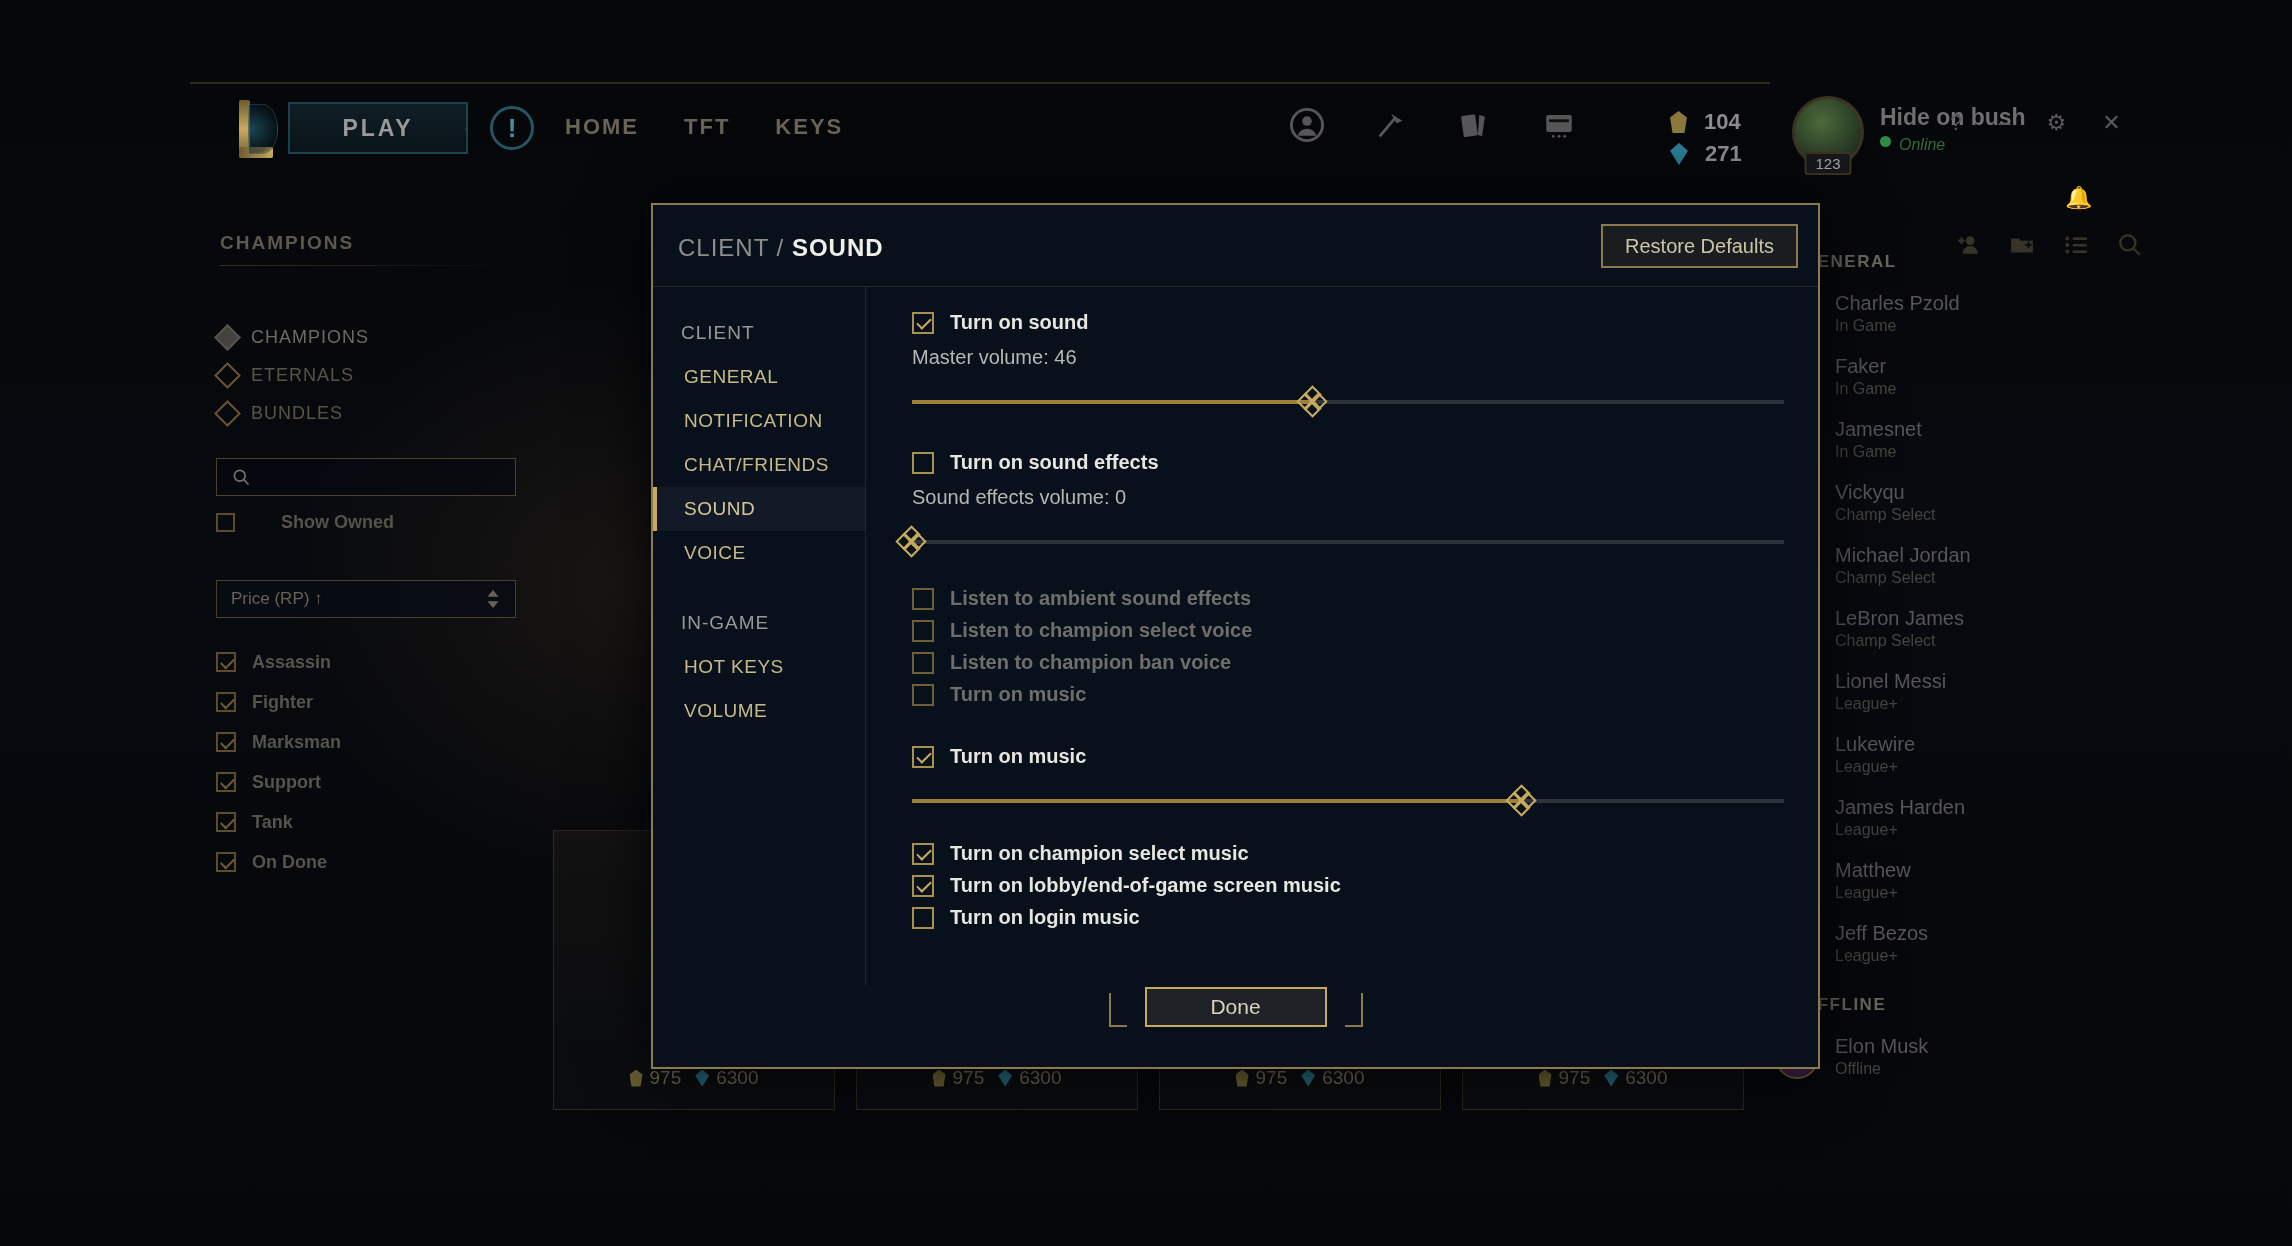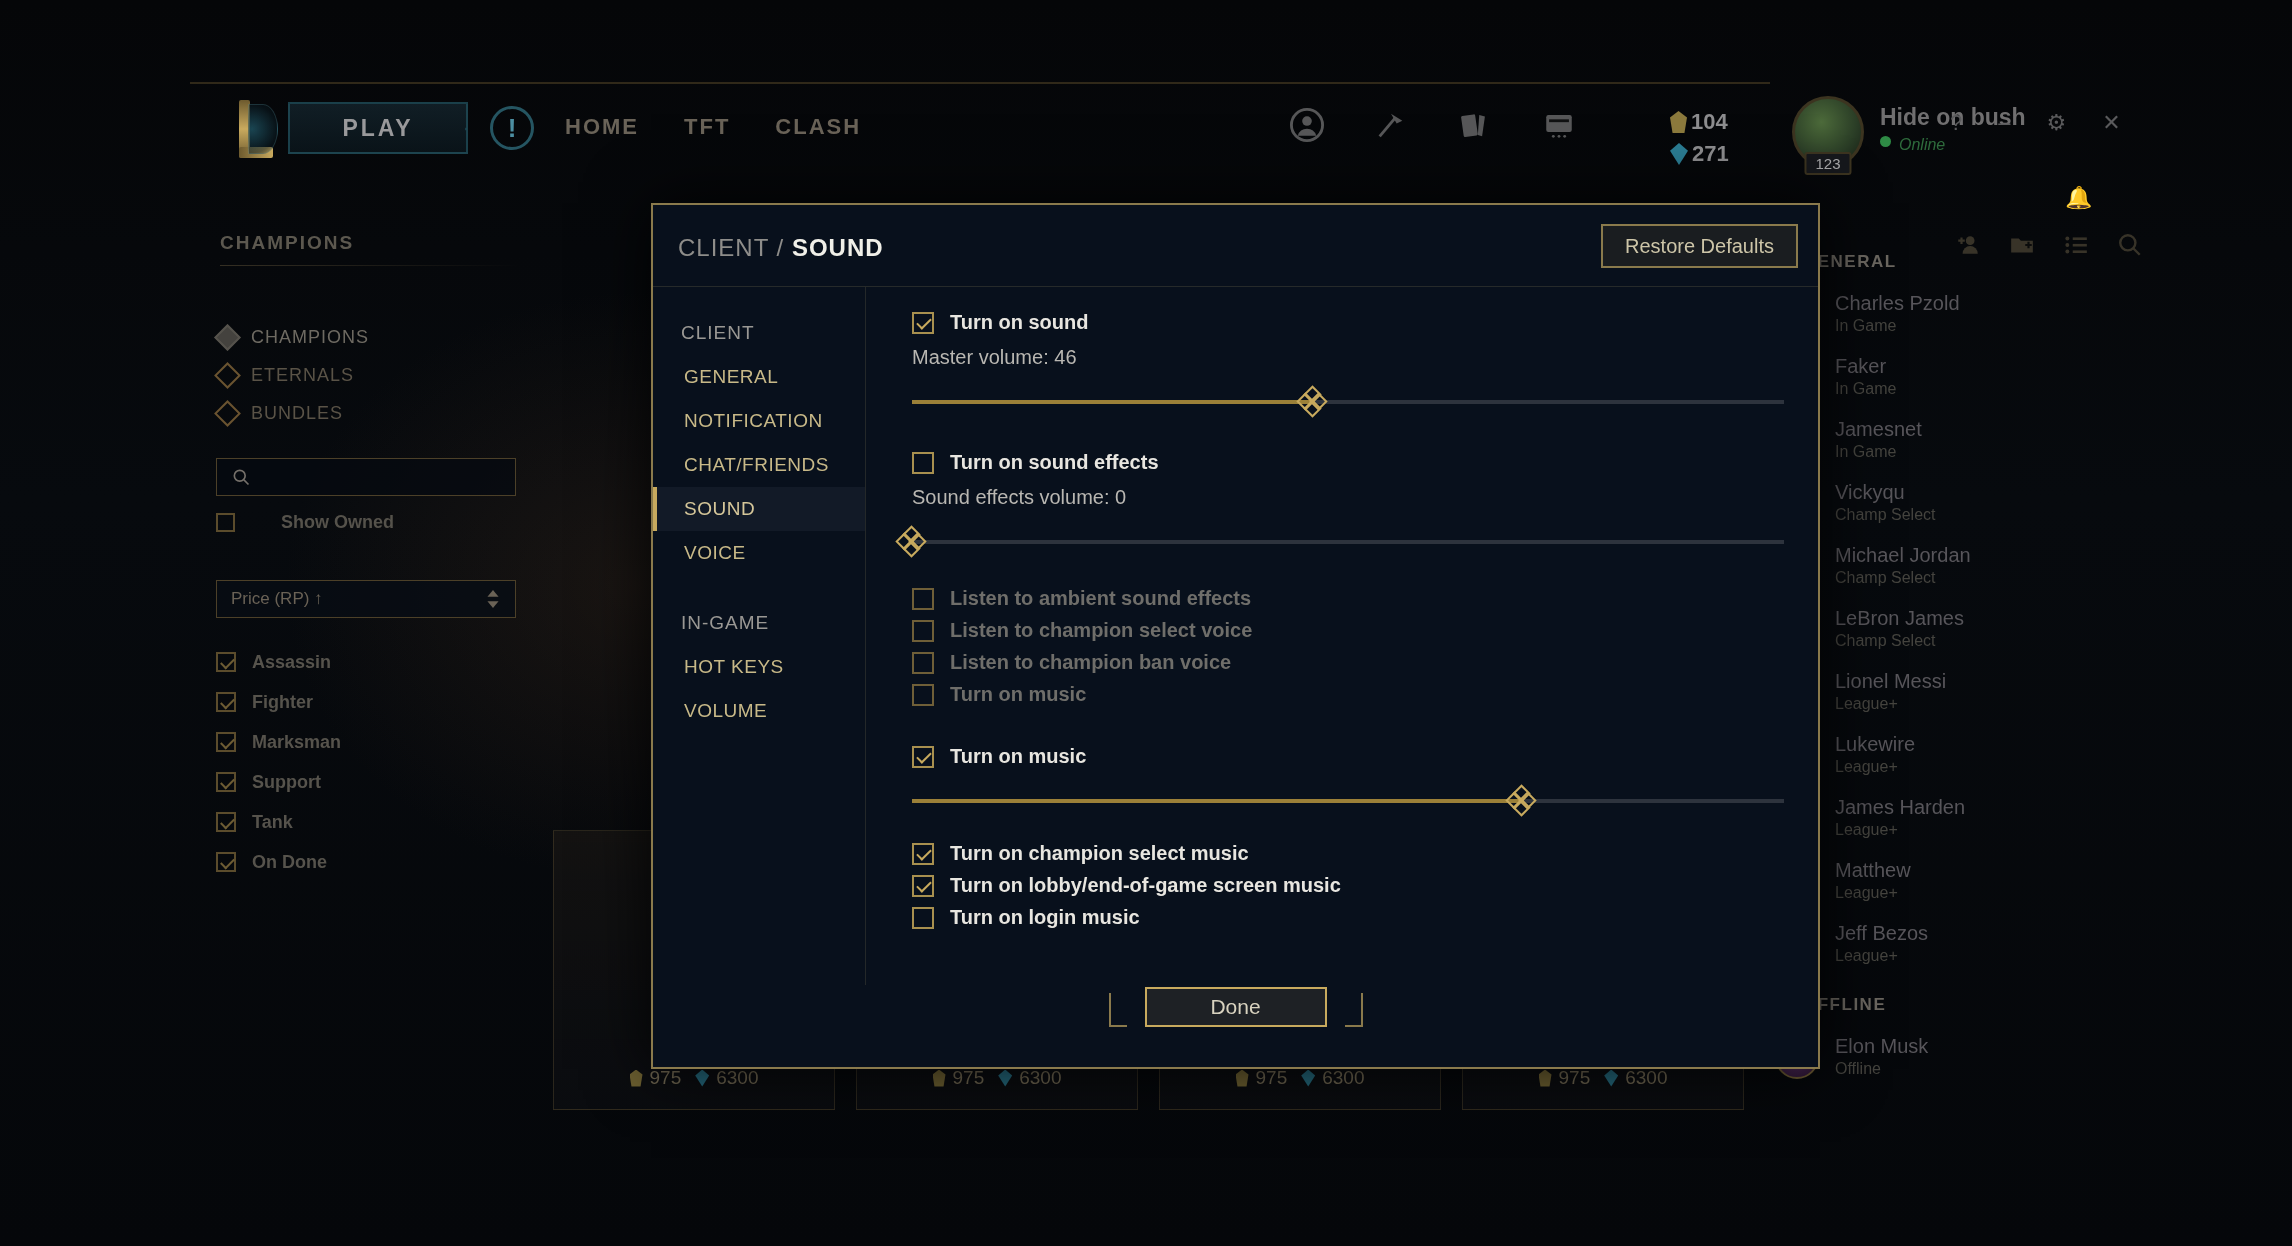--- a/index.html
+++ b/index.html
@@ -67,21 +67,21 @@
     display:flex; align-items:center; justify-content:center;
     color:rgba(80,150,170,0.95); font-size:26px; font-weight:bold;
   }
   .navlinks { position:absolute; left:375px; top:30px; display:flex; gap:45px; }
   .navlinks span {
     font-size:22px; letter-spacing:2px; color:#6a6358; font-weight:bold;
   }
   .top-icons { position:absolute; left:1100px; top:24px; display:flex; gap:50px; align-items:center; }
   .top-icons svg { opacity:0.55; }
   .currency { position:absolute; left:1480px; top:22px; }
-  .cur-row { display:flex; align-items:center; gap:4px; height:32px; }
+  .cur-row { display:flex; align-items:center; gap:17px; height:32px; }
   .cur-row .val { font-size:22px; font-weight:bold; color:#8d8d8f; }
   .be-ico { width:17px; height:22px; background:#8c7a3d;
     clip-path: polygon(50% 0, 100% 30%, 85% 100%, 15% 100%, 0 30%); }
   .rp-ico { width:18px; height:22px; background:#2b7d94;
     clip-path: polygon(50% 0, 100% 35%, 50% 100%, 0 35%); }
 
   
   .profile { position:absolute; left:1780px; top:88px; width:300px; height:90px; }
   .avatar-big {
     position:absolute; left:12px; top:8px; width:72px; height:72px; border-radius:50%;
@@ -280,21 +280,21 @@
           <div class="swoosh"></div>
       </div>
       <div class="play-btn">
         <span>PLAY</span>
         <div class="chev"></div>
       </div>
       <div class="alert-icon">!</div>
       <div class="navlinks">
         <span>HOME</span>
         <span>TFT</span>
-        <span>CLASH</span>
+        <span>KEYS</span>
       </div>
 
       <div class="top-icons">
         <svg width="34" height="34" viewBox="0 0 24 24">
           <circle cx="12" cy="12" r="11" fill="none" stroke="#9a9a9a" stroke-width="2"></circle>
           <circle cx="12" cy="9.2" r="3.4" fill="#9a9a9a"></circle>
           <path d="M5.5 19.5a6.8 6.8 0 0 1 13 0z" fill="#9a9a9a"></path>
         </svg>
         <svg width="34" height="34" viewBox="0 0 24 24">
           <path d="M4 20 L15 7" stroke="#9a9a9a" stroke-width="2" fill="none"></path>

